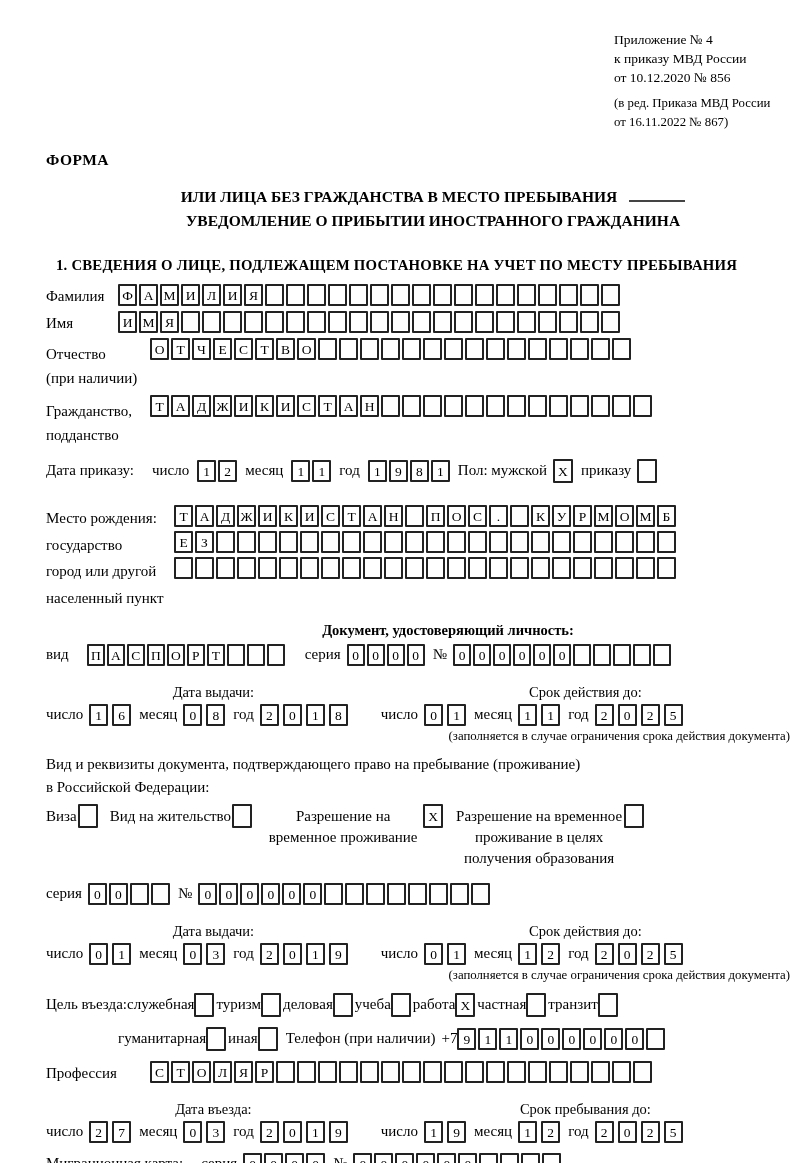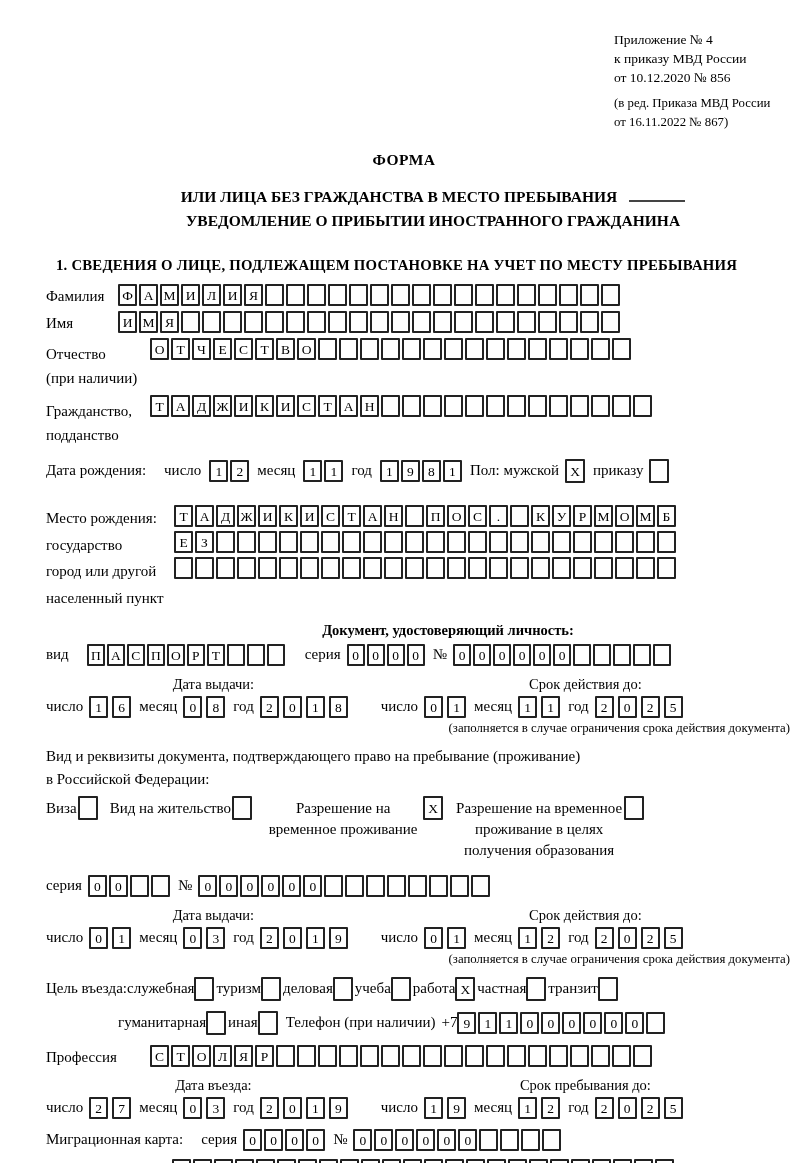--- a/index.html
+++ b/index.html
@@ -8,21 +8,21 @@
     width: 800px; height: 1163px;
     background: #ffffff; color: #000;
     font-family: "Liberation Serif", "DejaVu Serif", serif;
     font-size: 15px;
     padding: 30px 10px 16px 46px;
     overflow: hidden;
     position: relative;
   }
   .annex { margin-left: 568px; width: 210px; font-size: 13.5px; line-height: 1.42; }
   .annex .rev { margin-top: 7px; font-size: 12.8px; }
-  .forma { text-align: center; font-weight: bold; font-size: 15.5px; margin: 20px 28px 0 0; letter-spacing: .5px; }
+  .forma { text-align: left; font-weight: bold; font-size: 15.5px; margin: 20px 28px 0 0; letter-spacing: .5px; }
   .title { text-align: center; font-weight: bold; font-size: 15.5px; line-height: 1.55; margin: 16px 0 0 30px; }
   .blankline { display: inline-block; width: 56px; height: 13px; border-bottom: 2px solid #444; margin-left: 12px; }
   .section { font-weight: bold; font-size: 14.8px; margin: 24px 0 10px 10px; letter-spacing: .2px; }
 
   .row { display: flex; align-items: flex-start; margin-top: 5px; }
   .lbl { flex: 0 0 auto; padding-top: 4px; }
   .lbl2 { line-height: 1.6; padding-top: 4px; }
   .cells { display: flex; flex-wrap: nowrap; }
   .cell {
     flex: 0 0 auto; width: 19px; height: 22px;
@@ -30,21 +30,21 @@
     margin-right: 2px; text-align: center;
     line-height: 19px; font-size: 13.5px; background: #fff;
   }
   .cells.tight .cell { width: 18px; }
   .stack .cells { margin-bottom: 4px; }
 
   .inlinegrp { display: flex; align-items: center; gap: 6px; flex-wrap: nowrap; }
   .dategrp { display: flex; align-items: center; gap: 4px; }
   .dategrp .cell { margin-right: 4px; }
   .dlbl { margin-right: 2px; text-align: right; }
-  .halves { display: flex; margin-top: 10px; }
+  .halves { display: flex; margin-top: 18px; }
   .half-l { width: 45%; }
   .half-r { width: 55%; }
   .dtitle { text-align: center; font-size: 14.5px; margin-bottom: 3px; }
   .smallnote { font-size: 12.8px; text-align: right; margin-top: 3px; }
 
   .doc-center { text-align: center; font-weight: bold; font-size: 14.5px; margin: 10px 0 4px 60px; }
   .intro { margin-top: 12px; }
   .options { display: flex; align-items: flex-start; gap: 10px; margin-top: 8px; }
   .opt { display: flex; align-items: flex-start; gap: 1px; }
   .opt .oltxt { text-align: center; line-height: 1.4; padding-top: 2px; }
@@ -201,21 +201,21 @@
       <span class="cell"></span>
       <span class="cell"></span>
       <span class="cell"></span>
       <span class="cell"></span>
       <span class="cell"></span>
       <span class="cell"></span>
     </span>
 </div>
 
 <div class="row inlinegrp" style="margin-top:12px">
-  <span>Дата рождения:</span>
+  <span>Дата приказу:</span>
   <span class="gap6"></span>
   <span class="dlbl">число</span>
   <span class="cells">
       <span class="cell">1</span>
       <span class="cell">2</span>
     </span>
   <span class="dlbl">месяц</span>
   <span class="cells">
       <span class="cell">1</span>
       <span class="cell">1</span>

